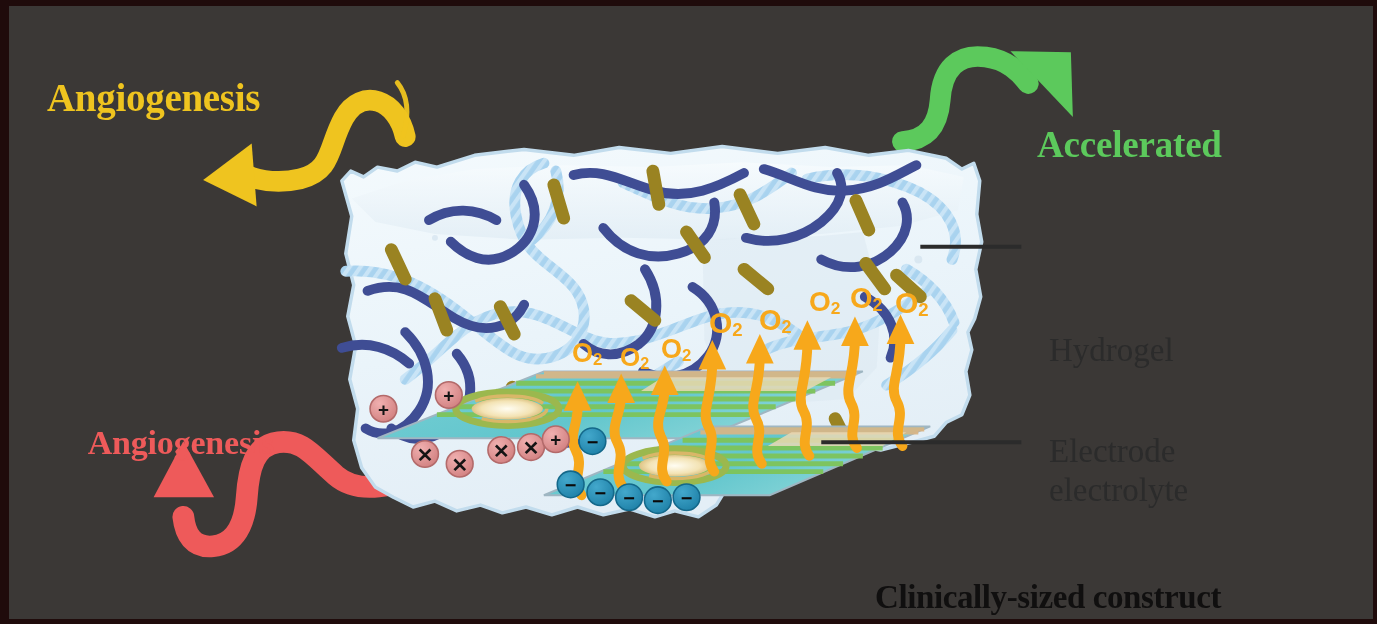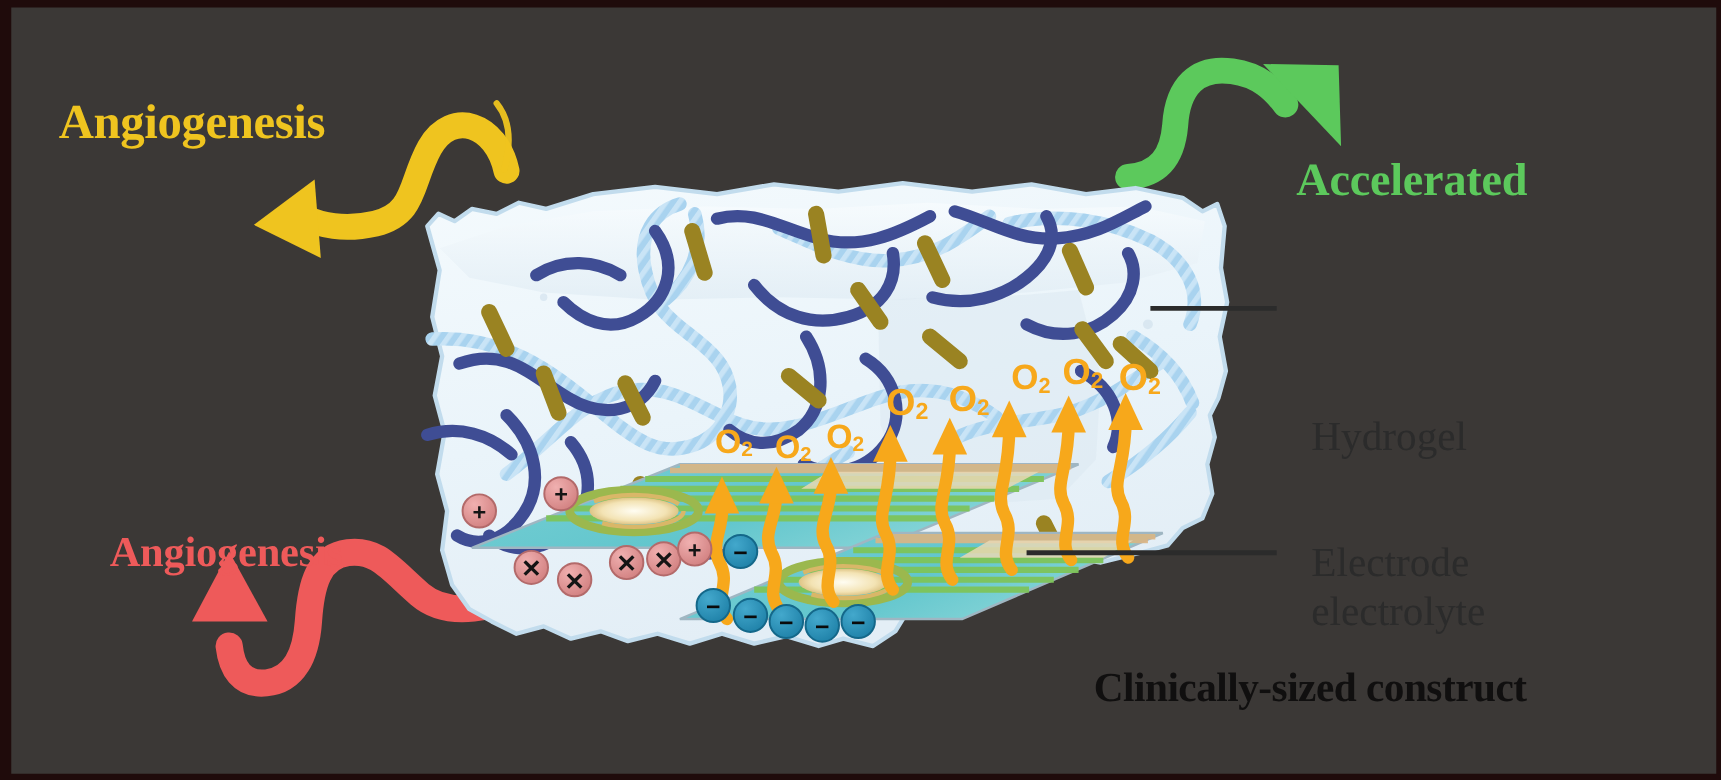--- a/index.html
+++ b/index.html
@@ -16,21 +16,21 @@
     border-bottom:5px solid #1f0b0b;
   }
   #stage{position:absolute;inset:0;}
   svg.layer{position:absolute;left:0;top:0;width:100%;height:100%;overflow:visible;}
   .lbl{position:absolute;white-space:pre;line-height:1.05;font-family:Liberation Serif, serif;}
   #lbl-angio{left:38px;top:72px;font-size:39px;font-weight:bold;color:#efc41f;letter-spacing:-0.3px;}
   #lbl-oxy{left:1028px;top:120px;font-size:37px;font-weight:bold;color:#5cc95c;letter-spacing:-0.2px;}
   #lbl-heal{left:62px;top:348px;font-size:34px;font-weight:bold;color:#ee5a5a;text-align:center;width:220px;letter-spacing:-0.2px;}
   #lbl-hydro{left:1040px;top:227px;font-size:33px;color:#2b2b2b;line-height:1.42;font-weight:400;}
   #lbl-elec{left:1040px;top:428px;font-size:33px;color:#2b2b2b;font-weight:400;}
-  #lbl-clin{left:866px;top:528px;font-size:33px;font-weight:bold;color:#100f0f;letter-spacing:-0.4px;}
+  #lbl-clin{left:866px;top:574px;font-size:33px;font-weight:bold;color:#100f0f;letter-spacing:-0.4px;}
   .o2{position:absolute;color:#f7a81b;font-weight:bold;font-family:"Liberation Sans",sans-serif;}
   .o2 sub{font-size:0.62em;vertical-align:-0.18em;}
 </style>
 </head>
 <body>
 
 <div id="frame">
   <div id="stage">
 
     <svg class="layer" viewBox="0 0 1377 624" preserveAspectRatio="none">

